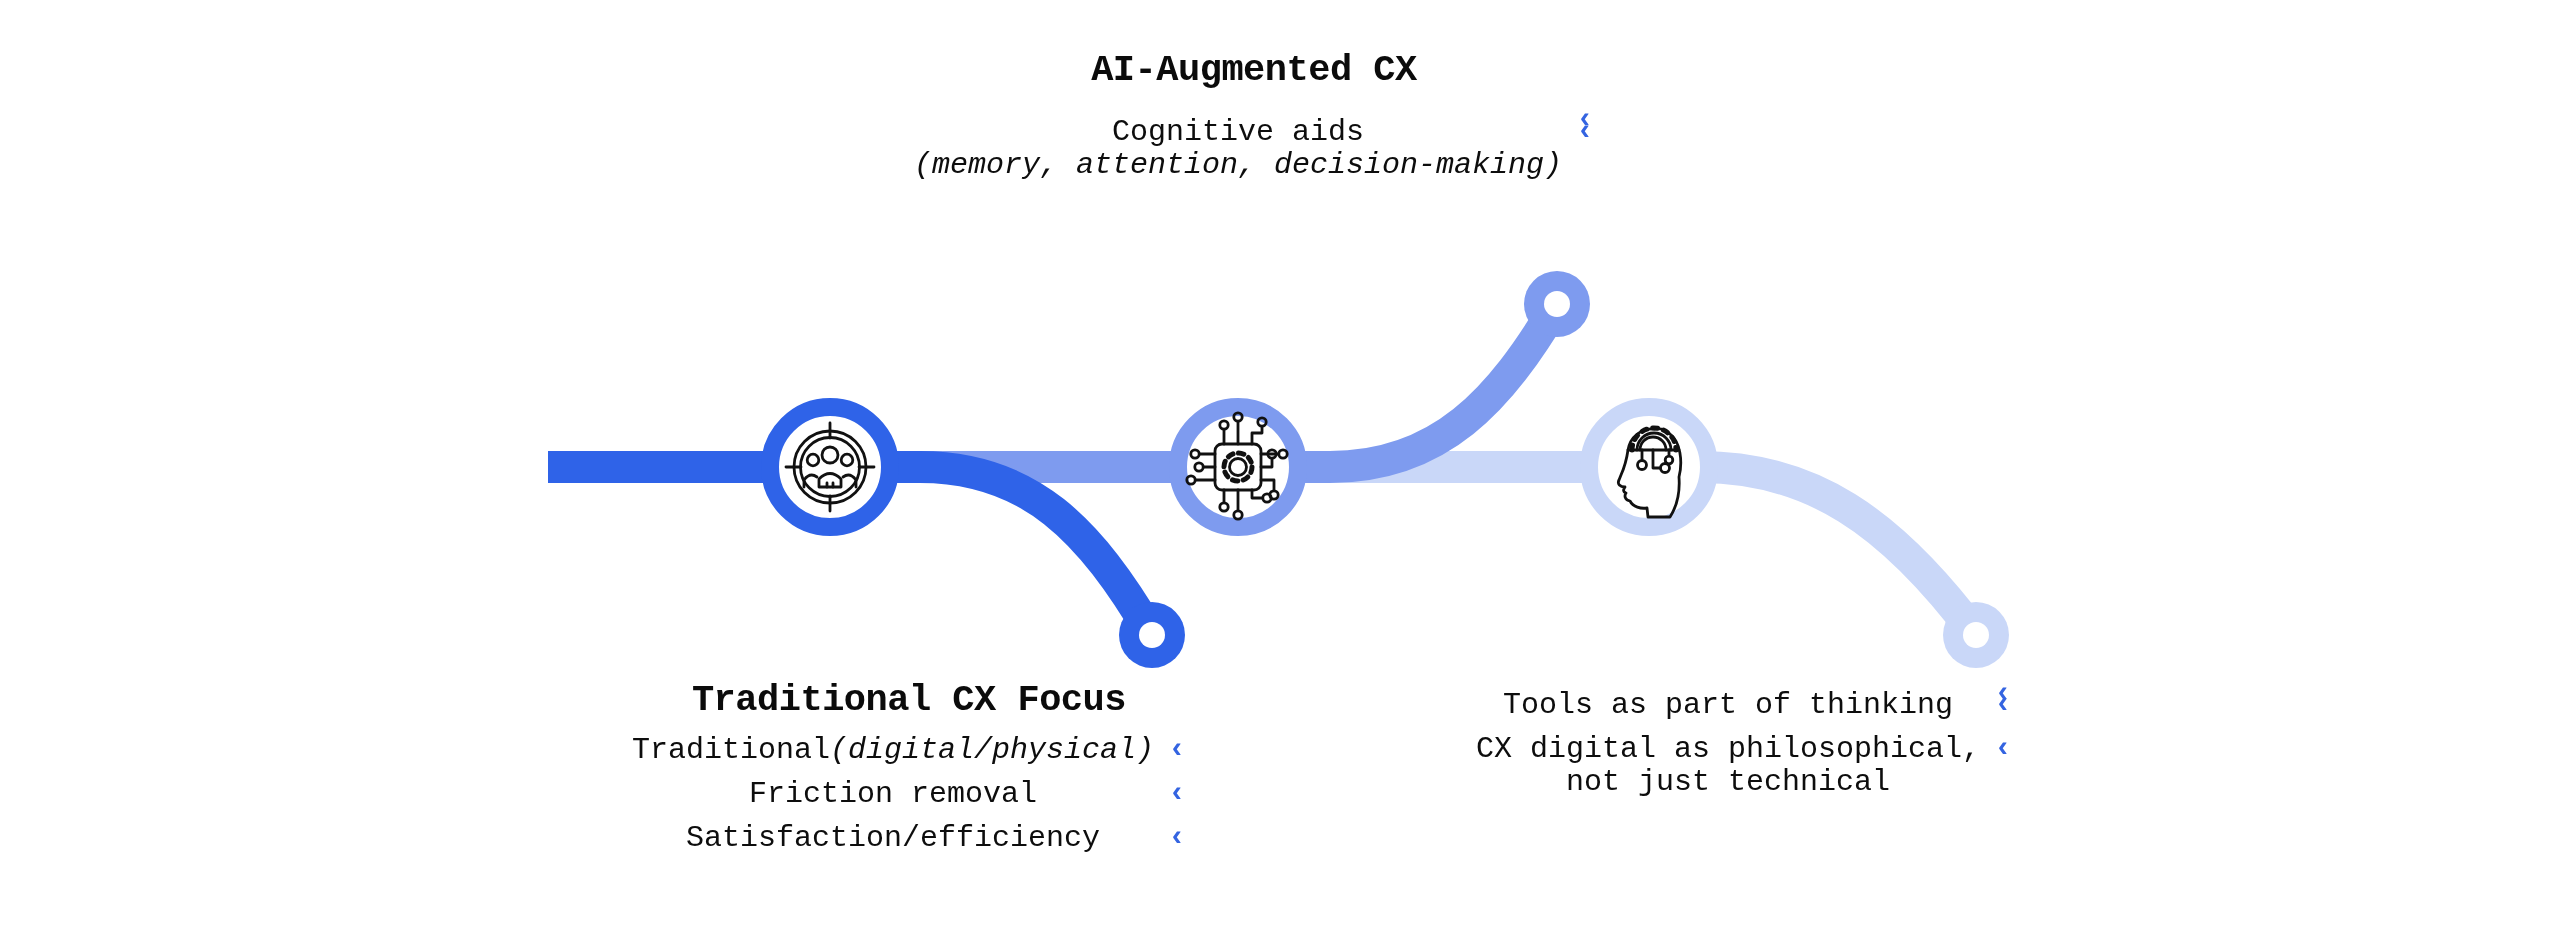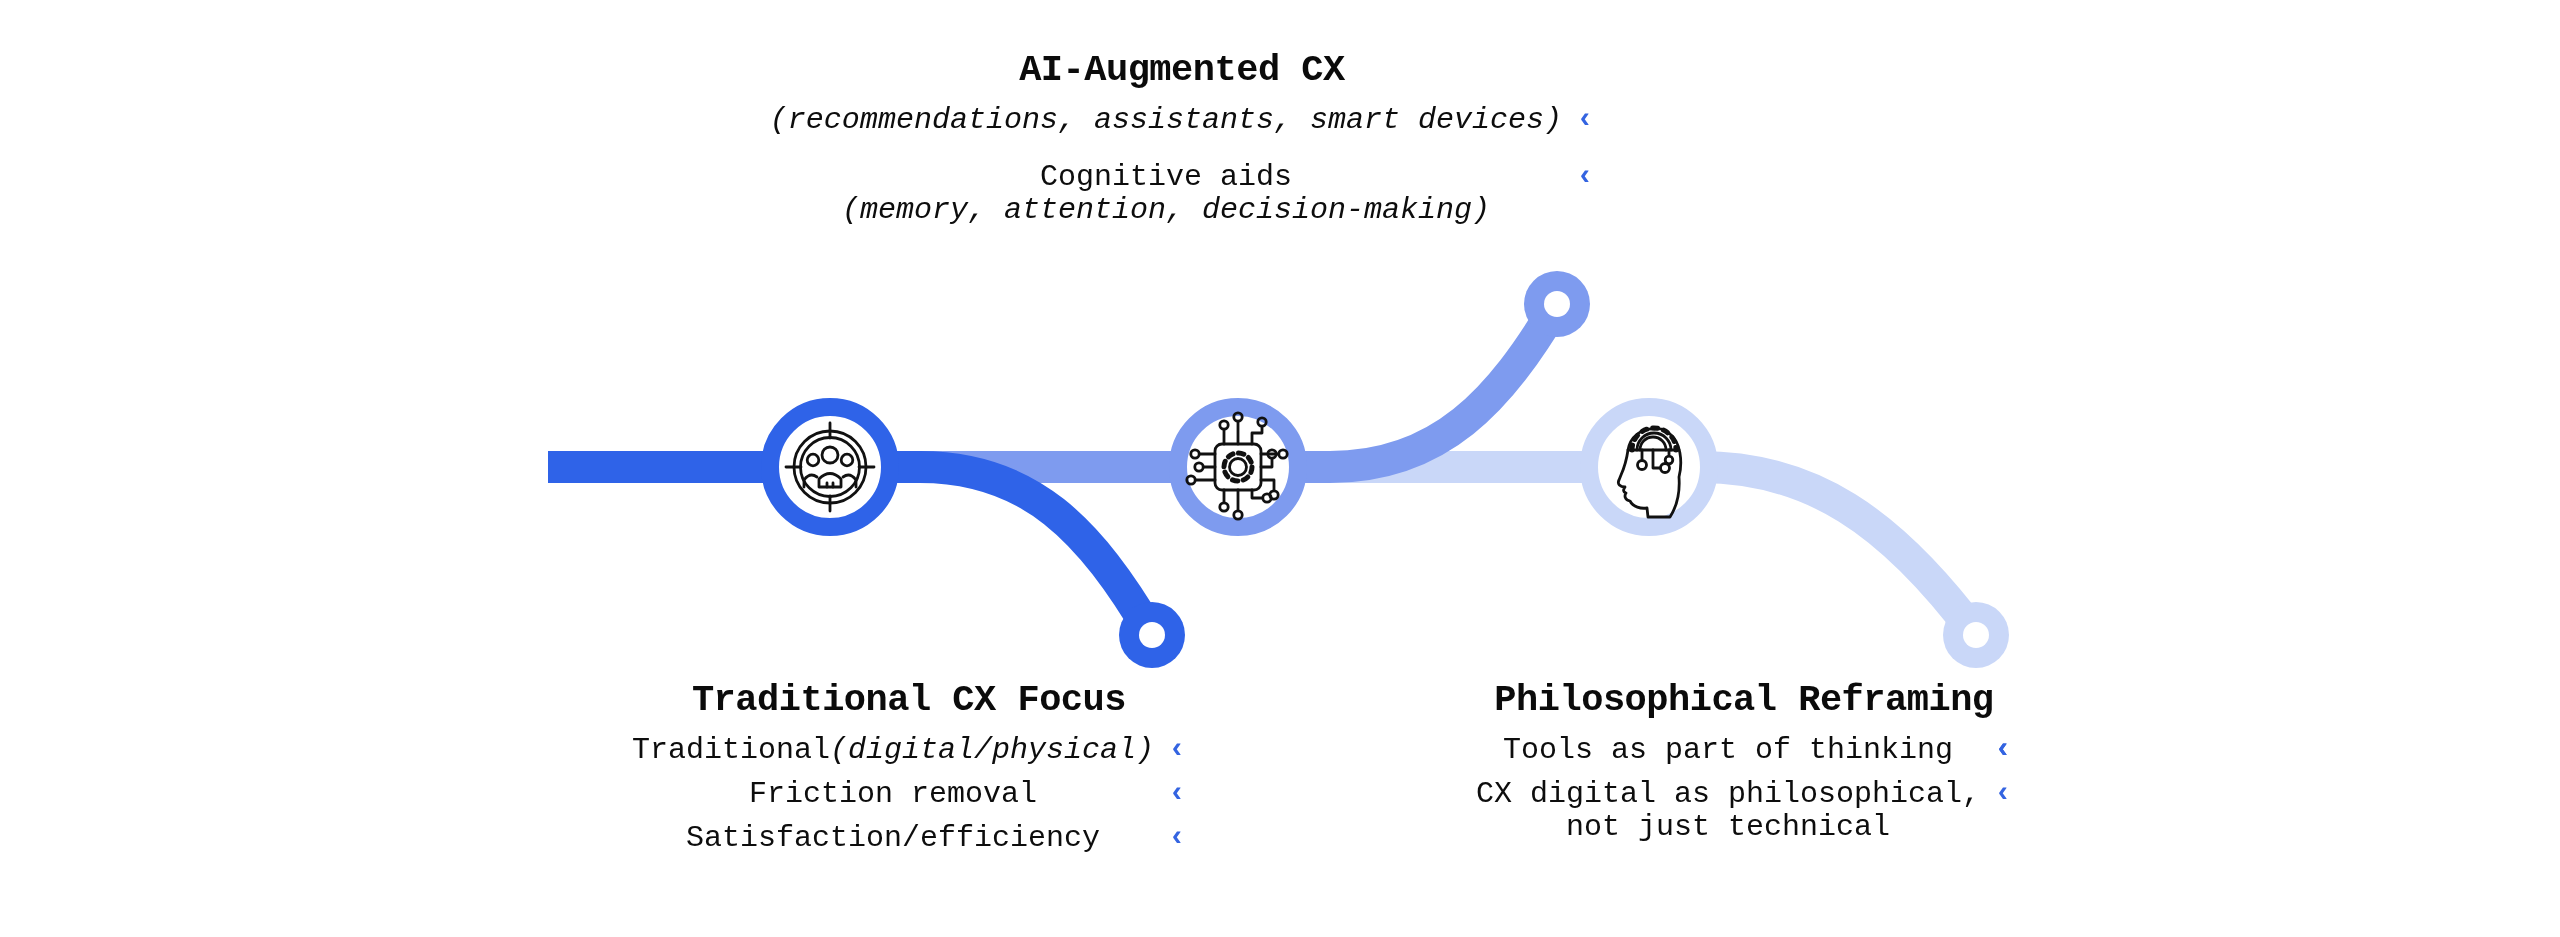--- a/index.html
+++ b/index.html
@@ -110,21 +110,20 @@
       <path d="M 1653 450 V 468 H 1660"></path>
         <circle cx="1665" cy="468" r="4.5"></circle>
       <path d="M 1669 450 V 455"></path>
         <circle cx="1669" cy="460" r="3.8"></circle>
     </g>
   </svg>
 
   <div class="block block-ai">
     <div class="title">AI-Augmented CX</div>
     <div class="item">
-      <div class="note">(recommendations, assistants, smart devices)</div>
       <span class="chev">‹</span>
     </div>
     <div class="item">
       <div>Cognitive aids</div>
       <div class="note">(memory, attention, decision-making)</div>
       <span class="chev">‹</span>
     </div>
   </div>
 
   <div class="block block-traditional">
@@ -137,21 +136,20 @@
       <span>Friction removal</span>
       <span class="chev">‹</span>
     </div>
     <div class="item">
       <span>Satisfaction/efficiency</span>
       <span class="chev">‹</span>
     </div>
   </div>
 
   <div class="block block-philosophical">
-    <div class="title">Philosophical Reframing</div>
     <div class="item">
       <span class="chev">‹</span>
     </div>
     <div class="item">
       <span>Tools as part of thinking</span>
       <span class="chev">‹</span>
     </div>
     <div class="item">
       <span>CX digital as philosophical,</span><br>
       <span>not just technical</span>

